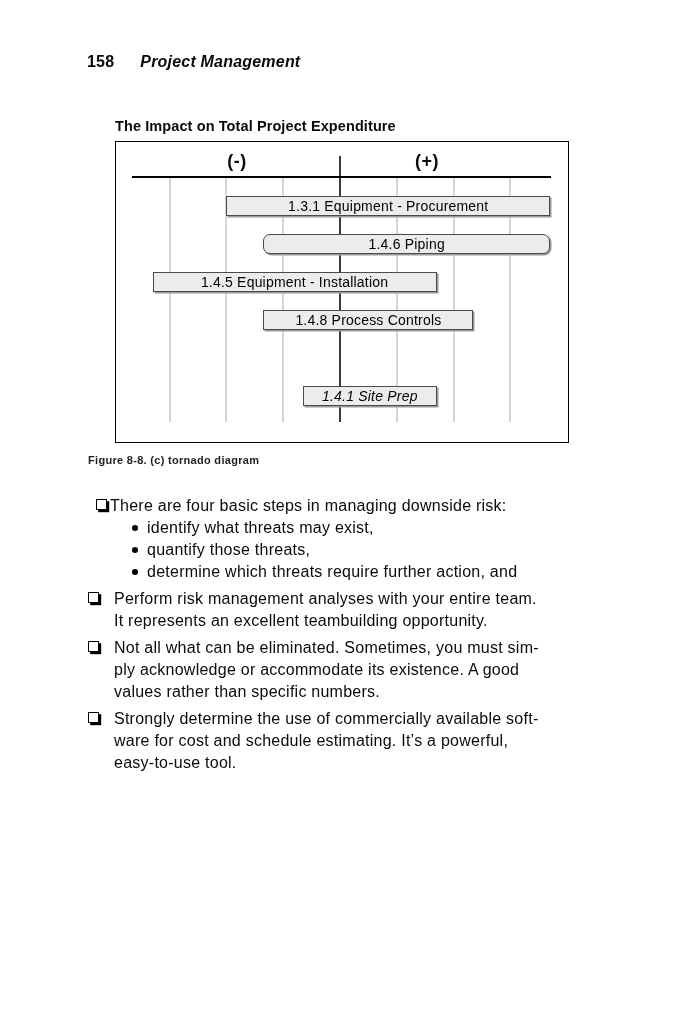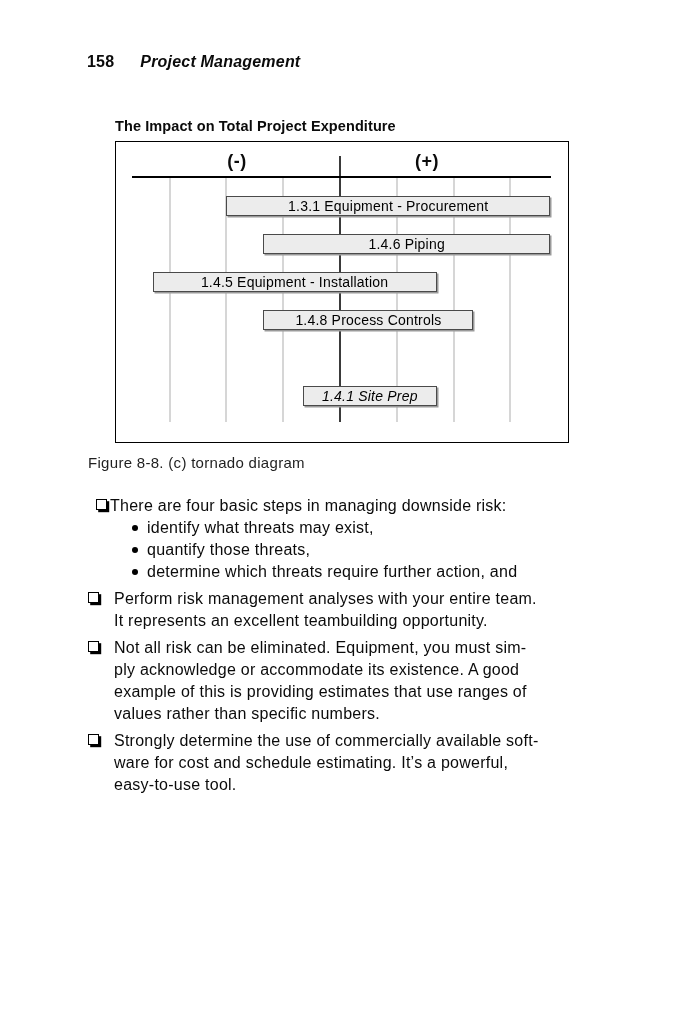--- a/index.html
+++ b/index.html
@@ -43,21 +43,21 @@
     font-size:18px; font-weight:bold; letter-spacing:.5px;
   }
   .bar {
     position:absolute; height:20px; background:#ececec;
     border:1.5px solid #4a4a4a; box-shadow:1.5px 1.5px 0 #9a9a9a;
     display:flex; align-items:center; justify-content:center;
     font-size:14px; letter-spacing:.2px; color:#000; white-space:nowrap;
   }
   .figure-caption {
     position:absolute; left:88px; top:454px;
-    font-size:15px; font-weight:normal; color:#1f1f1f; letter-spacing:.3px;
+    font-size:11px; font-weight:bold; color:#1f1f1f; letter-spacing:.3px;
   }
 
   
   .content {
     position:absolute; left:0; top:495px; width:682px;
     font-size:16px; line-height:22px; letter-spacing:.25px; color:#0b0b0b;
   }
   .item { position:relative; padding-left:114px; padding-right:60px; margin-bottom:5px; }
   .item.first { padding-left:110px; }
   .checkbox {
@@ -90,21 +90,21 @@
     <div class="gridline" style="left: 109.4px;"></div>
     <div class="gridline" style="left: 166.2px;"></div>
     <div class="gridline" style="left: 279.8px;"></div>
     <div class="gridline" style="left: 336.6px;"></div>
     <div class="gridline" style="left: 393.4px;"></div>
     <div class="center-line" style="left: 223px;"></div>
     <div class="axis-line"></div>
     <div class="axis-label" style="left: 96px;">(-)</div>
     <div class="axis-label" style="left: 286px;">(+)</div>
     <div class="bar" style="top: 54px; left: 110.4px; width: 323.76px;">1.3.1 Equipment - Procurement</div>
-    <div class="bar" style="top: 92px; left: 147.32px; width: 286.84px;">1.4.6 Piping</div>
+    <div class="bar" style="top: 92px; left: 147.32px; width: 286.84px; border-radius: 7px;">1.4.6 Piping</div>
     <div class="bar" style="top: 130px; left: 36.56px; width: 284px;">1.4.5 Equipment - Installation</div>
     <div class="bar" style="top: 168px; left: 147.32px; width: 210.16px;">1.4.8 Process Controls</div>
     <div class="bar" style="top: 244px; left: 187.08px; width: 133.48px; font-style: italic;">1.4.1 Site Prep</div>
   </div>
 
 <div class="figure-caption">Figure 8-8. (c) tornado diagram</div>
 
 <div class="content">
 
 <div class="item first">
@@ -123,23 +123,22 @@
         <div class="line">determine which threats require further action, and</div>
       </div>
     </div>
     <div class="item">
       <div class="checkbox"></div>
       <div class="line">Perform risk management analyses with your entire team.</div>
       <div class="line">It represents an excellent teambuilding opportunity.</div>
     </div>
     <div class="item">
       <div class="checkbox"></div>
-      <div class="line">Not all risk can be eliminated. Equipment, you must sim-</div>
+      <div class="line">Not all what can be eliminated. Sometimes, you must sim-</div>
       <div class="line">ply acknowledge or accommodate its existence. A good</div>
-      <div class="line">example of this is providing estimates that use ranges of</div>
       <div class="line">values rather than specific numbers.</div>
     </div>
     <div class="item">
       <div class="checkbox"></div>
       <div class="line">Strongly determine the use of commercially available soft-</div>
       <div class="line">ware for cost and schedule estimating. It’s a powerful,</div>
       <div class="line">easy-to-use tool.</div>
     </div>
   </div>
 

